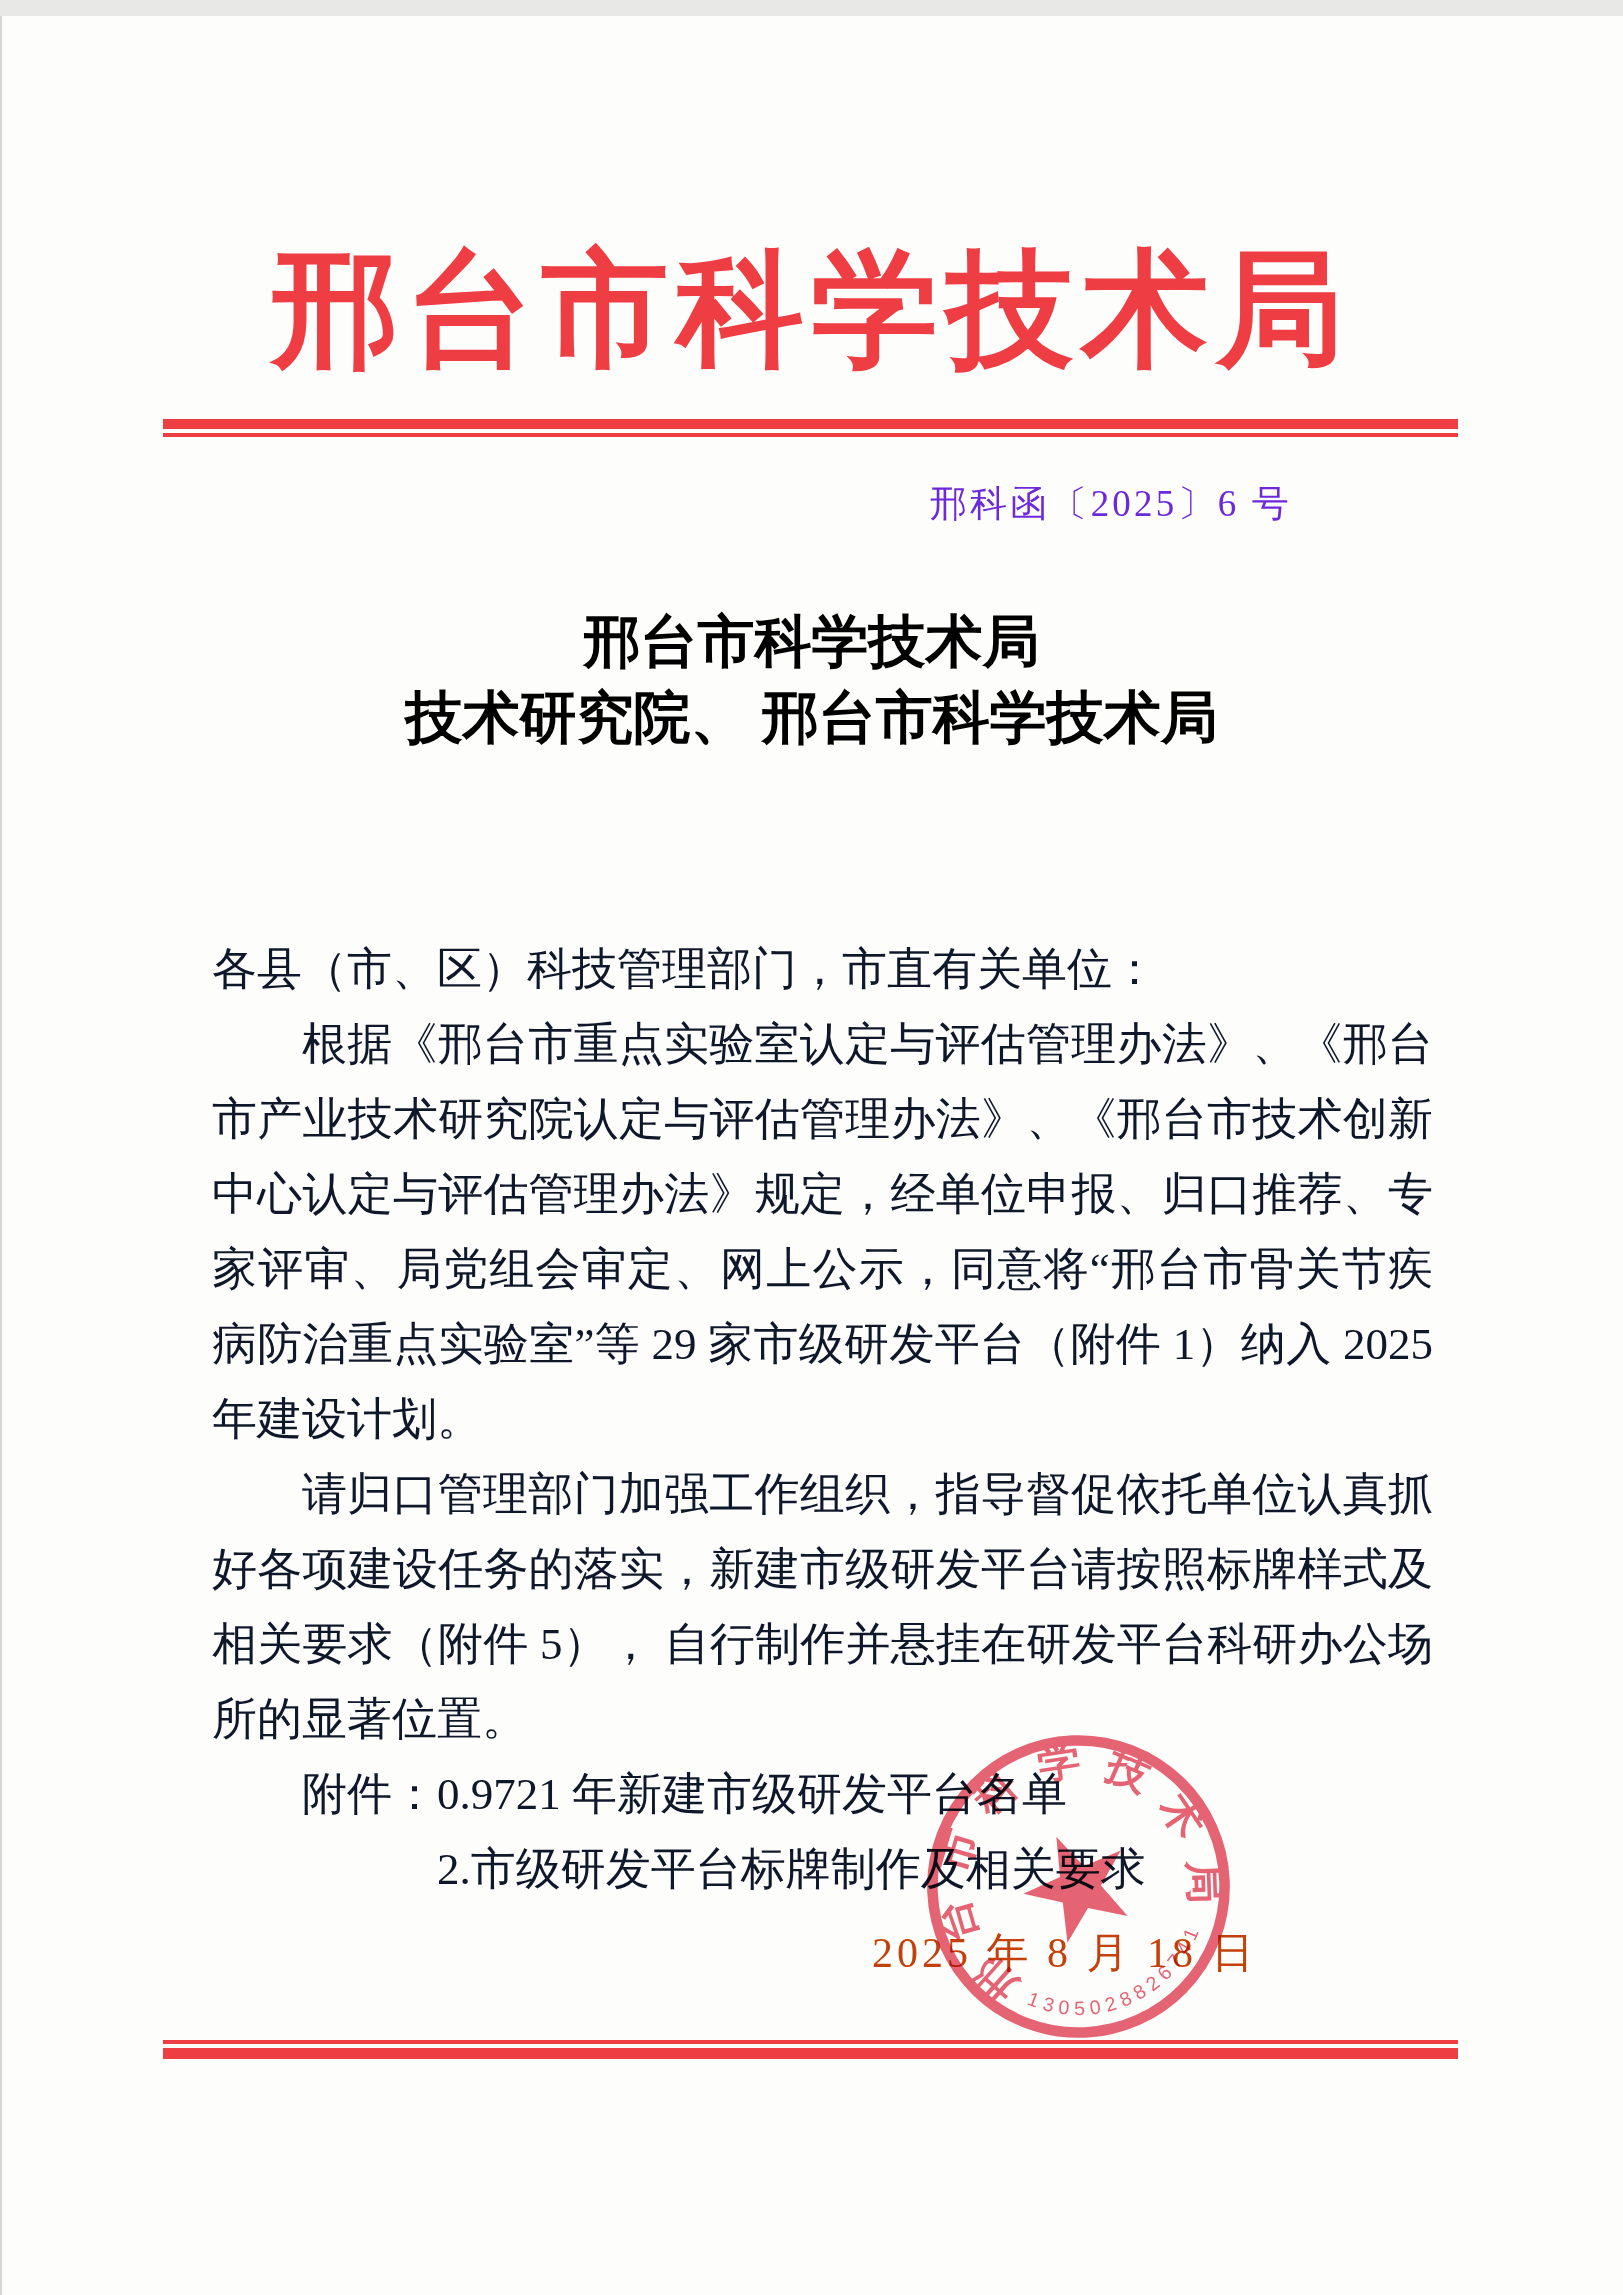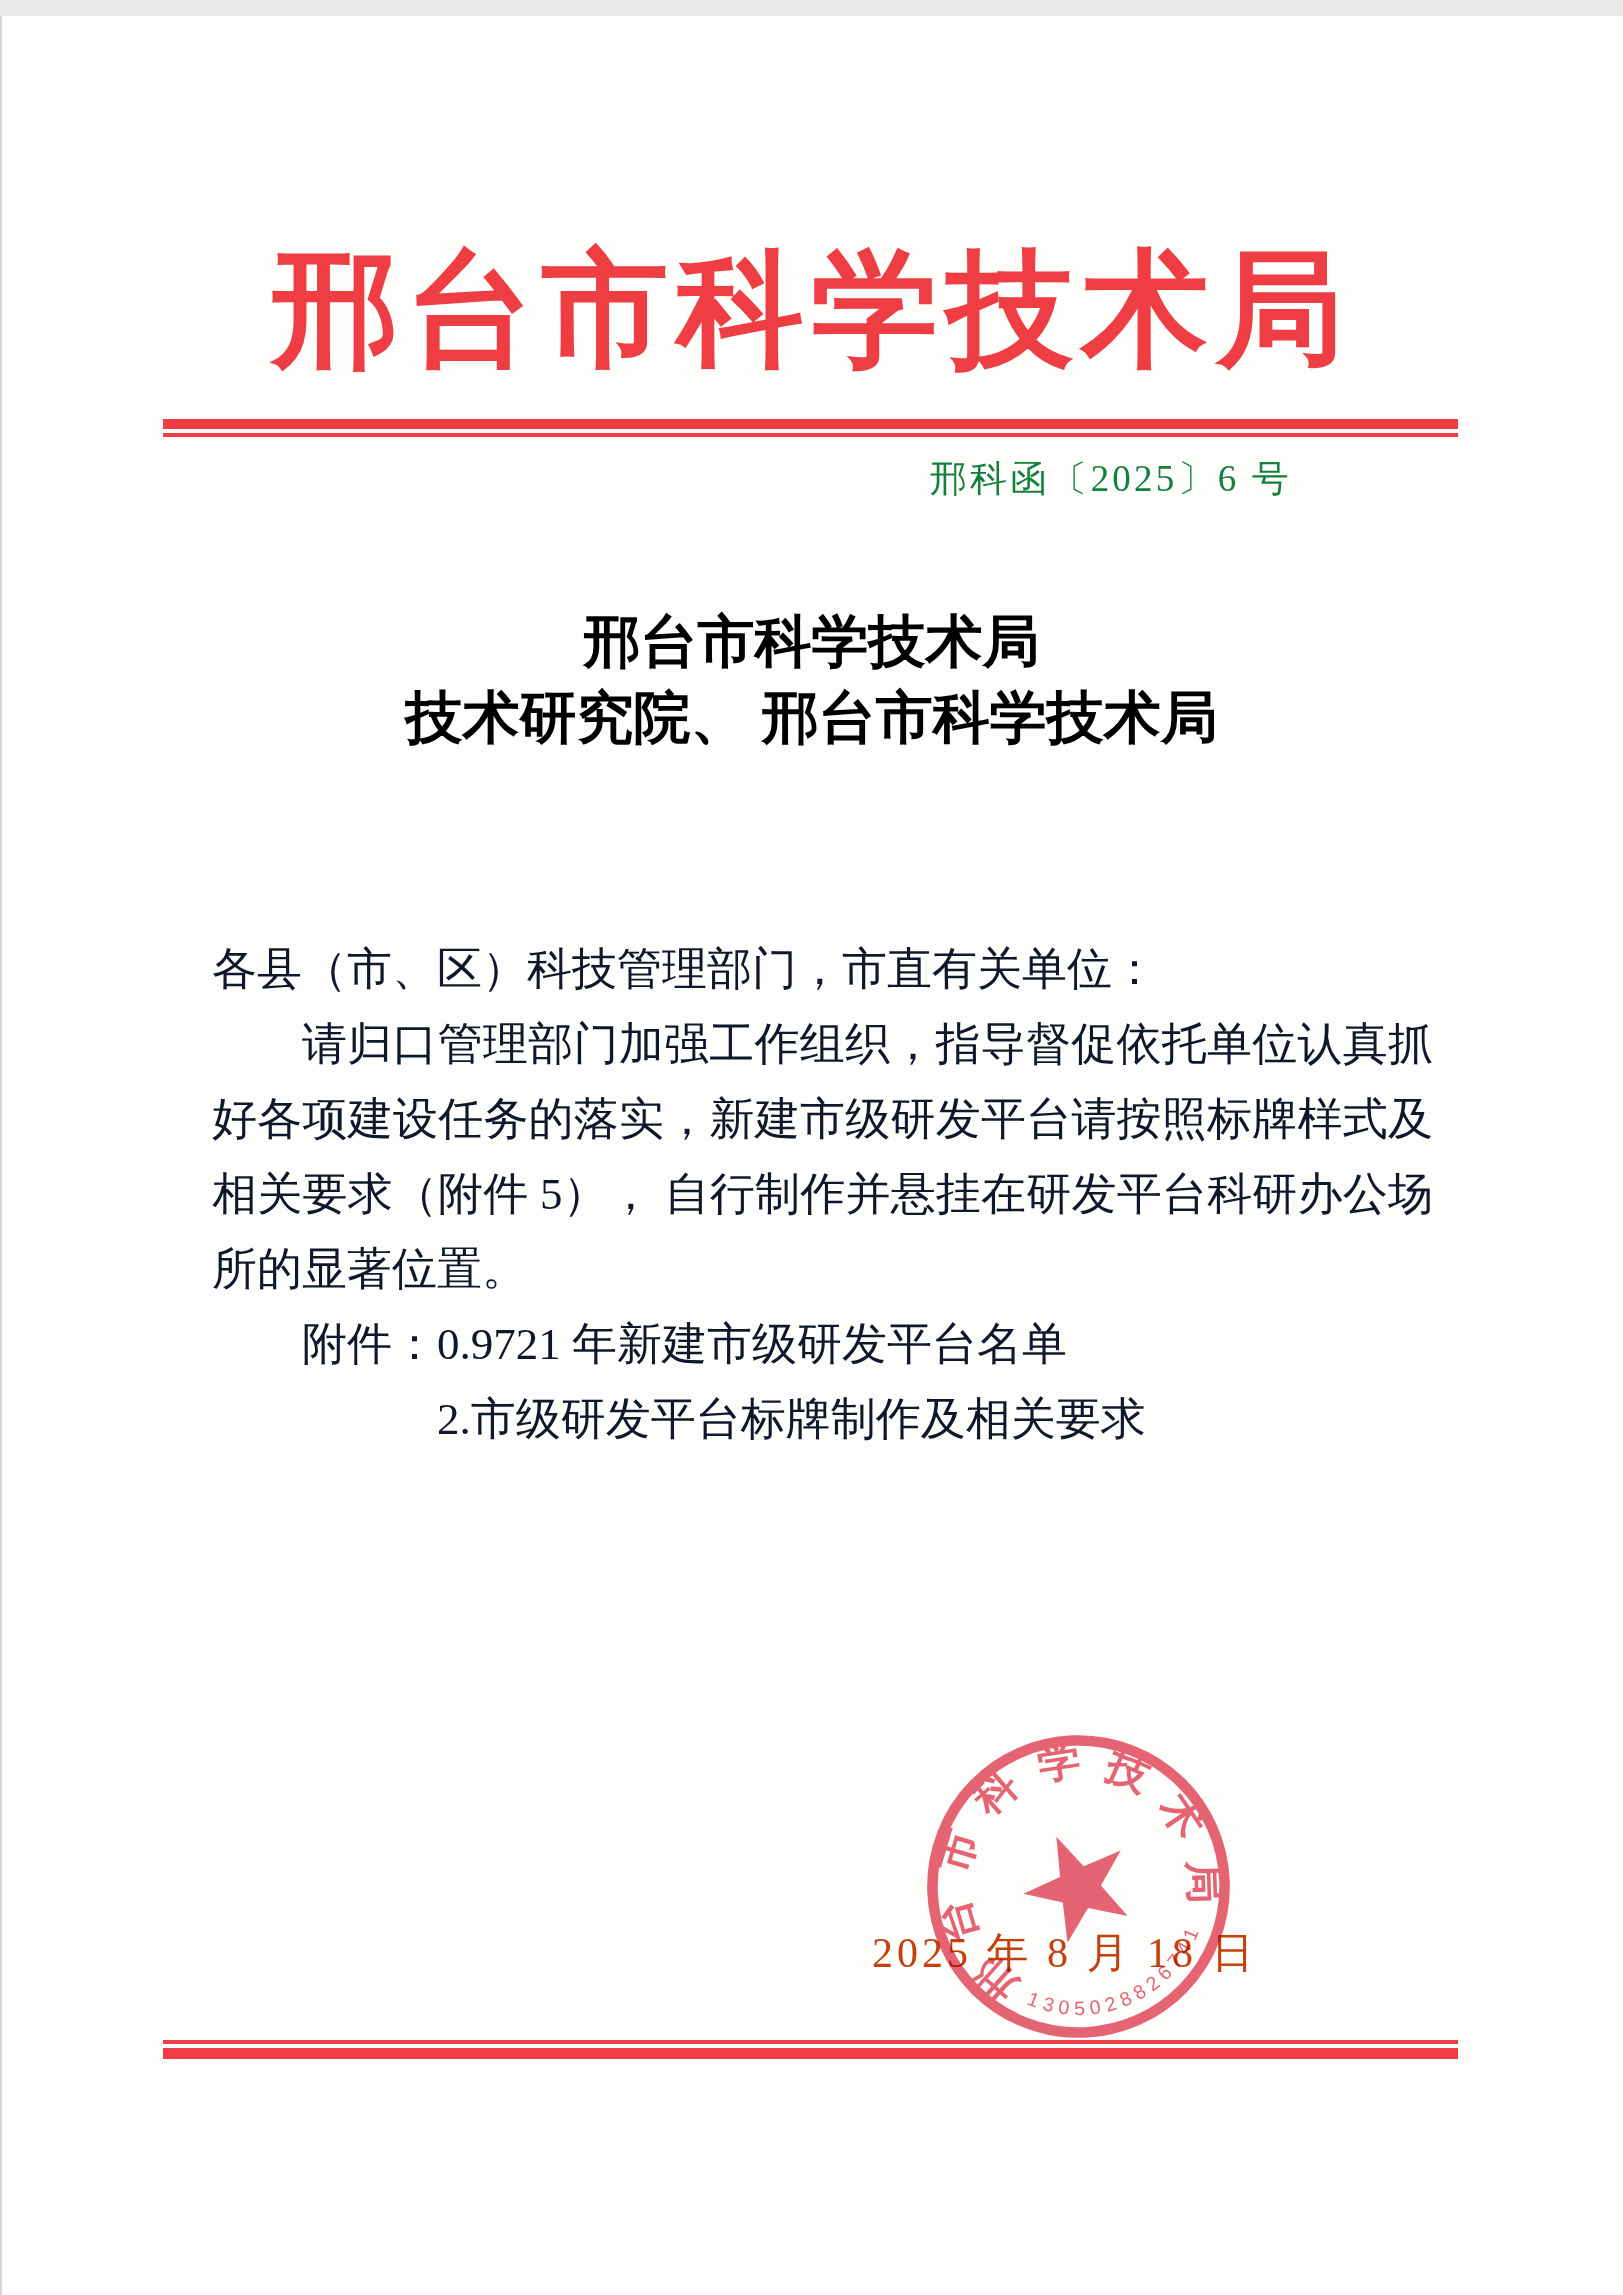--- a/index.html
+++ b/index.html
@@ -44,24 +44,24 @@
   .rule-top .bar-gap   { height: 4px; }
   .rule-top .bar-thin  { height: 4px;  background: #ee3e44; }
   .rule-bottom { top: 2024px; }
   .rule-bottom .bar-thin  { height: 4px;  background: #ee3e44; }
   .rule-bottom .bar-gap   { height: 4px; }
   .rule-bottom .bar-thick { height: 11px; background: #ee3e44; }
 
   
   .doc-number {
     position: absolute;
-    top: 438px; right: 331px;
+    top: 463px; right: 331px;
     font-size: 37px;
     letter-spacing: 3.2px;
-    color: #15803d;
+    color: #6d28d9;
     white-space: nowrap;
   }
 
   
   .notice-title {
     position: absolute;
     left: 95px; right: 95px; top: 588px;
     text-align: center;
     font-weight: bold;
     font-size: 57px;
@@ -137,20 +137,21 @@
 
   <div class="doc-number">邢科函〔2025〕6 号</div>
 
   <div class="notice-title">
     <div>邢台市科学技术局</div>
     <div>技术研究院、 邢台市科学技术局</div>
   </div>
 
   <div class="body-text">
     <p class="salutation">各县（市、区）科技管理部门，市直有关单位：</p>
+    <p class="p-indent">根据《邢台市重点实验室认定与评估管理办法》、《邢台市产业技术研究院认定与评估管理办法》、《邢台市技术创新中心认定与评估管理办法》规定，经单位申报、归口推荐、专家评审、局党组会审定、网上公示，同意将“邢台市骨关节疾病防治重点实验室”等 29 家市级研发平台（附件 1）纳入 2025 年建设计划。</p>
     <p class="p-indent">请归口管理部门加强工作组织，指导督促依托单位认真抓好各项建设任务的落实，新建市级研发平台请按照标牌样式及相关要求（附件 5）， 自行制作并悬挂在研发平台科研办公场所的显著位置。</p>
     <p class="attachment-line1">附件：0.9721 年新建市级研发平台名单</p>
     <p class="attachment-line2">2.市级研发平台标牌制作及相关要求</p>
   </div>
 
   <div class="issue-date">2025 年 8 月 18 日</div>
 
   <div class="seal">
     <svg viewBox="0 0 440 440" xmlns="http://www.w3.org/2000/svg">
       <defs>

